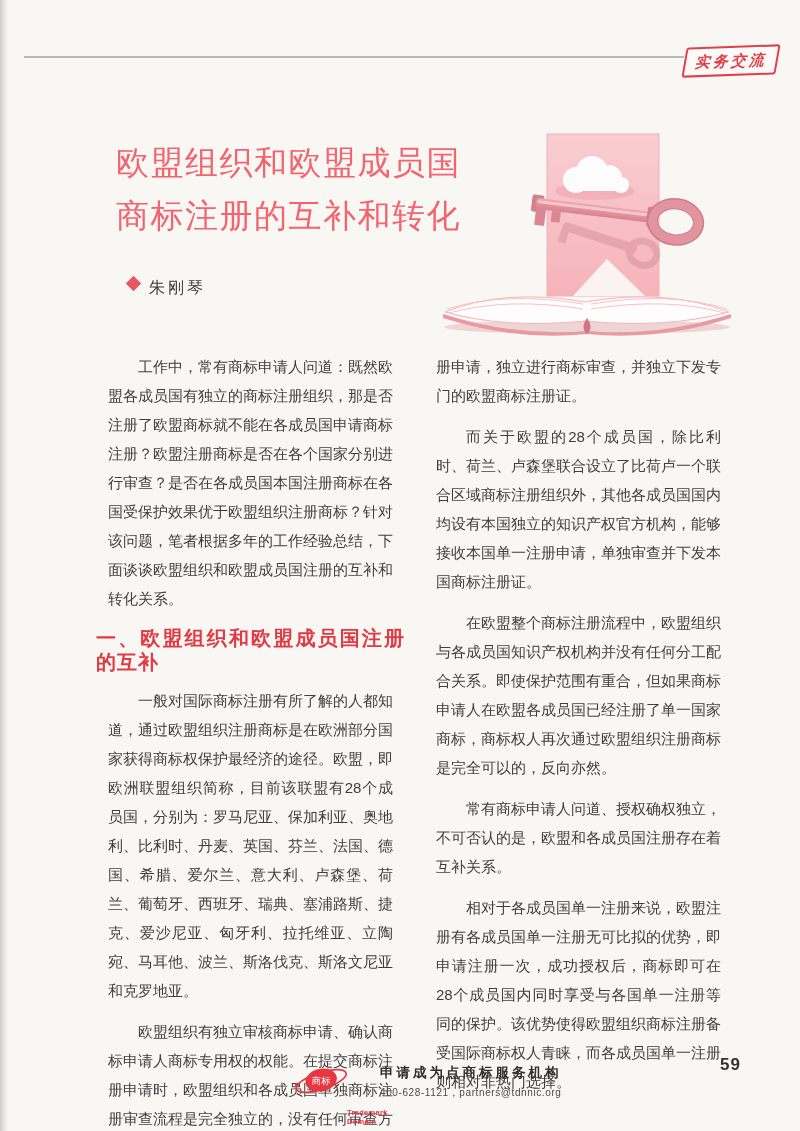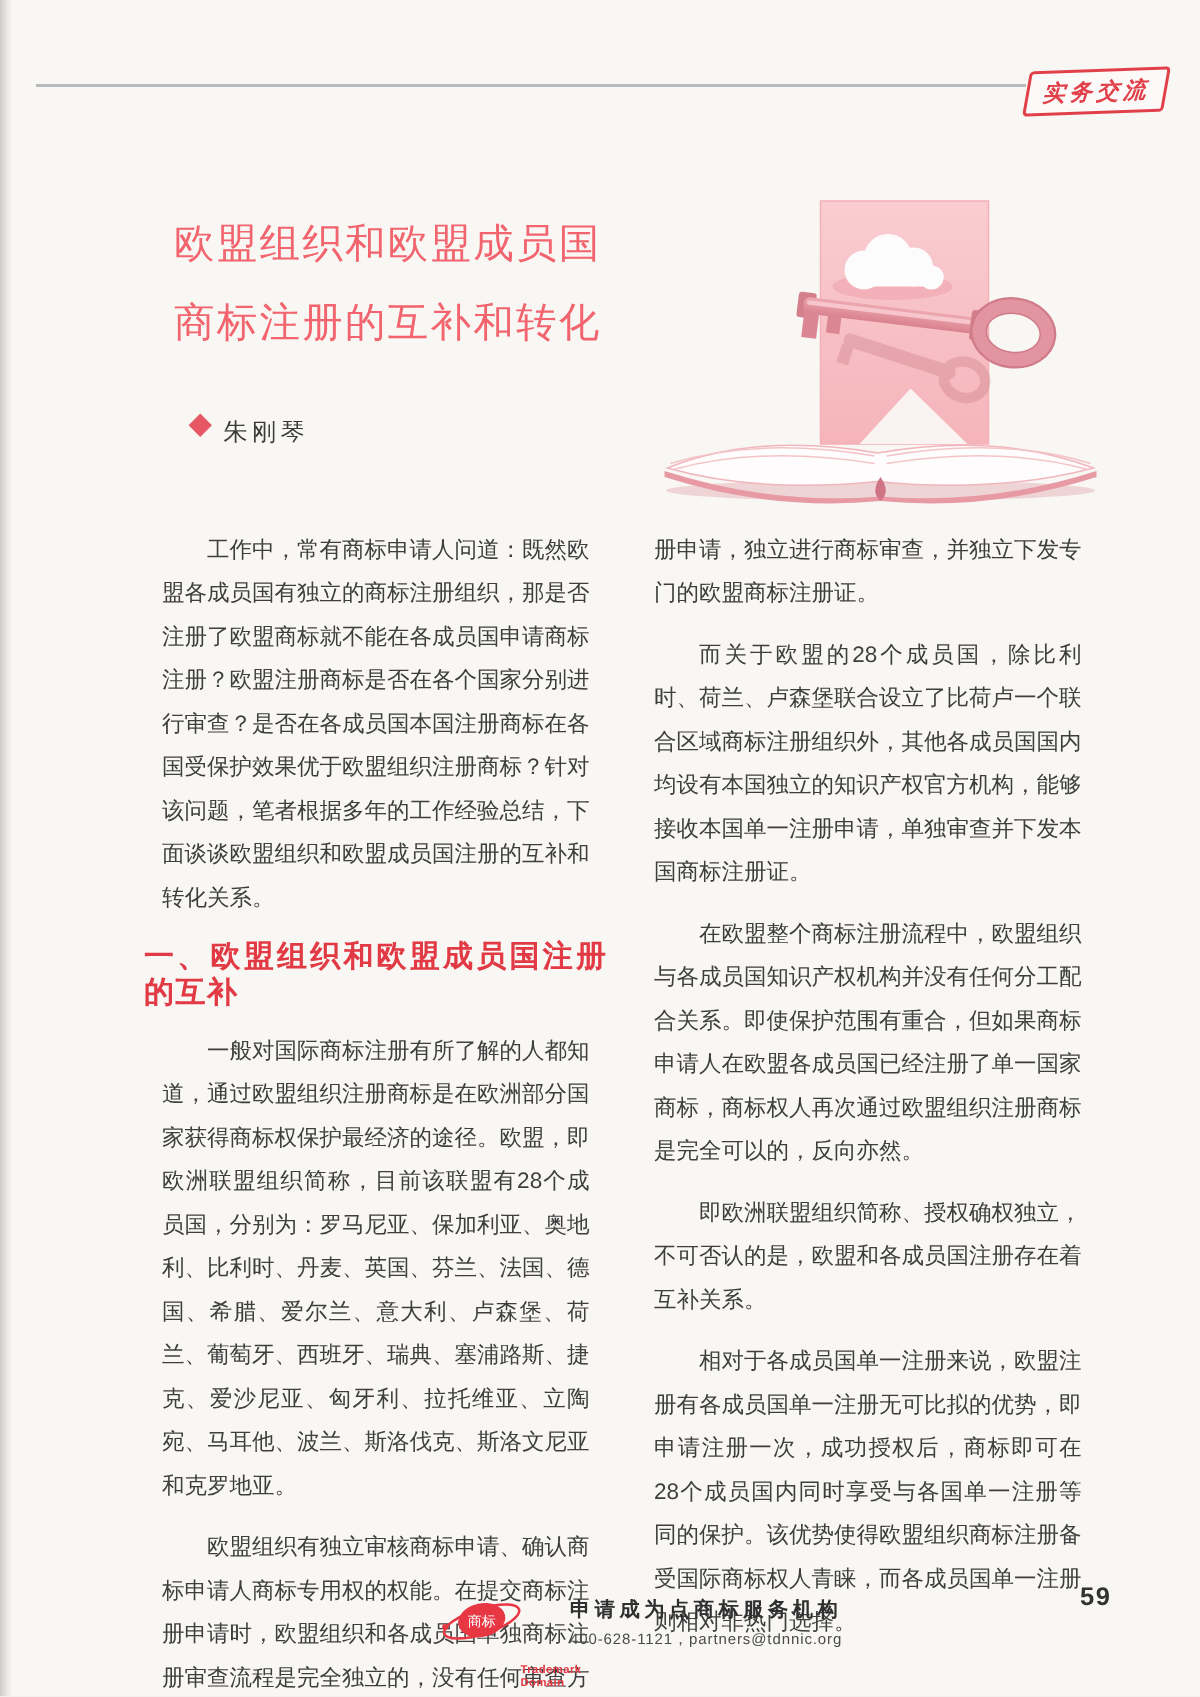--- a/index.html
+++ b/index.html
@@ -29,21 +29,21 @@
     background:#fbfaf8;
   }
   .badge span{
     transform:skewX(6deg);
     font-family:"Liberation Serif",serif;font-style:italic;
     color:#e1404a;font-size:15px;font-weight:700;letter-spacing:3px;
     white-space:nowrap;
   }
   .title{
     position:absolute;left:116px;top:136px;width:380px;
-    color:#f2646e;font-size:27px;line-height:53px;letter-spacing:1.5px;
+    color:#f2646e;font-size:33px;line-height:53px;letter-spacing:1.5px;
     font-weight:400;
   }
   .hero{position:absolute;left:435px;top:128px;width:305px;height:212px;}
   .author{
     position:absolute;left:128px;top:278px;
     display:flex;align-items:flex-start;gap:10px;
   }
   .author .diamond{
     width:11px;height:11px;background:#e85764;transform:rotate(45deg);
     flex:0 0 auto;
@@ -165,21 +165,21 @@
     <p>工作中，常有商标申请人问道：既然欧盟各成员国有独立的商标注册组织，那是否注册了欧盟商标就不能在各成员国申请商标注册？欧盟注册商标是否在各个国家分别进行审查？是否在各成员国本国注册商标在各国受保护效果优于欧盟组织注册商标？针对该问题，笔者根据多年的工作经验总结，下面谈谈欧盟组织和欧盟成员国注册的互补和转化关系。</p>
     <h2>一、欧盟组织和欧盟成员国注册的互补</h2>
     <p>一般对国际商标注册有所了解的人都知道，通过欧盟组织注册商标是在欧洲部分国家获得商标权保护最经济的途径。欧盟，即欧洲联盟组织简称，目前该联盟有28个成员国，分别为：罗马尼亚、保加利亚、奥地利、比利时、丹麦、英国、芬兰、法国、德国、希腊、爱尔兰、意大利、卢森堡、荷兰、葡萄牙、西班牙、瑞典、塞浦路斯、捷克、爱沙尼亚、匈牙利、拉托维亚、立陶宛、马耳他、波兰、斯洛伐克、斯洛文尼亚和克罗地亚。</p>
     <p>欧盟组织有独立审核商标申请、确认商标申请人商标专用权的权能。在提交商标注册申请时，欧盟组织和各成员国单独商标注册审查流程是完全独立的，没有任何审查方面的监管或其它关联关系。相对于马德里国际商标注册，瑞士国际局只是起到一个中转商标申请至各个成员国（即中介）的作用，这与欧盟组织的权能是完全不同的。也就是说，就商标来说，欧盟组织是具有商标授权实权的机构，该组织独立受理商标注</p>
   </div>
 
   <div class="col col-right">
     <p class="cont">册申请，独立进行商标审查，并独立下发专门的欧盟商标注册证。</p>
     <p>而关于欧盟的28个成员国，除比利时、荷兰、卢森堡联合设立了比荷卢一个联合区域商标注册组织外，其他各成员国国内均设有本国独立的知识产权官方机构，能够接收本国单一注册申请，单独审查并下发本国商标注册证。</p>
     <p>在欧盟整个商标注册流程中，欧盟组织与各成员国知识产权机构并没有任何分工配合关系。即使保护范围有重合，但如果商标申请人在欧盟各成员国已经注册了单一国家商标，商标权人再次通过欧盟组织注册商标是完全可以的，反向亦然。</p>
-    <p>即欧洲联盟组织简称、授权确权独立，不可否认的是，欧盟和各成员国注册存在着互补关系。</p>
+    <p>常有商标申请人问道、授权确权独立，不可否认的是，欧盟和各成员国注册存在着互补关系。</p>
     <p>相对于各成员国单一注册来说，欧盟注册有各成员国单一注册无可比拟的优势，即申请注册一次，成功授权后，商标即可在28个成员国内同时享受与各国单一注册等同的保护。该优势使得欧盟组织商标注册备受国际商标权人青睐，而各成员国单一注册则相对非热门选择。</p>
 
   </div>
 
   <svg class="footer-logo" viewBox="0 0 62 38">
     <ellipse cx="29" cy="18" rx="17" ry="12" fill="#e73743" transform="rotate(-12 29 18)"></ellipse>
     <text x="29" y="22" text-anchor="middle" font-size="10" fill="#ffffff">商标</text>
     <ellipse cx="29" cy="19" rx="28" ry="9" fill="none" stroke="#e73743" stroke-width="1.8" transform="rotate(-18 29 19)"></ellipse>
     <circle cx="3" cy="23" r="2.2" fill="#e73743"></circle>
   </svg>

